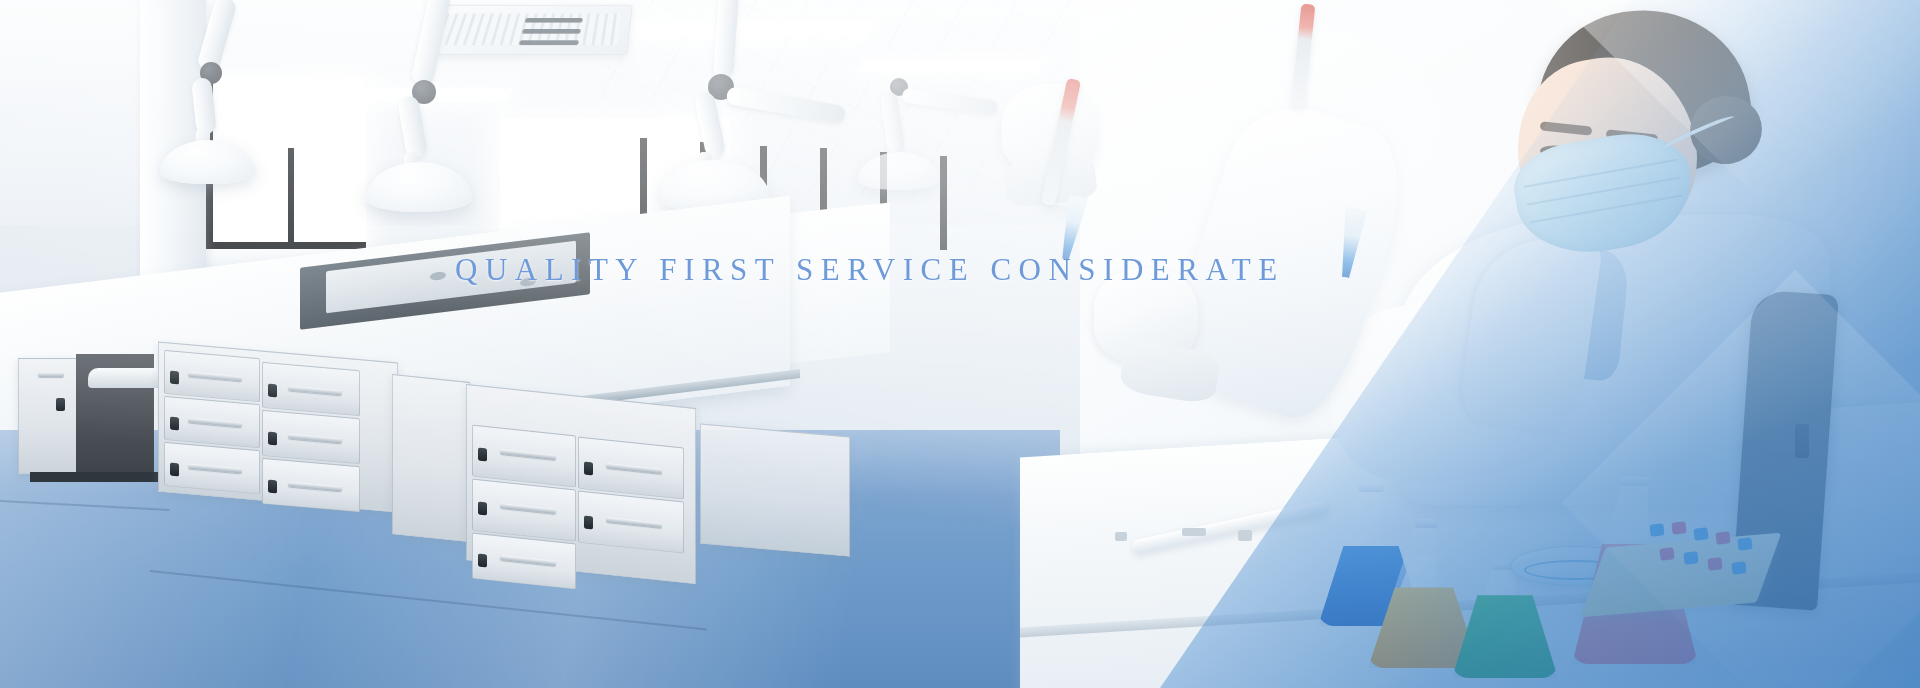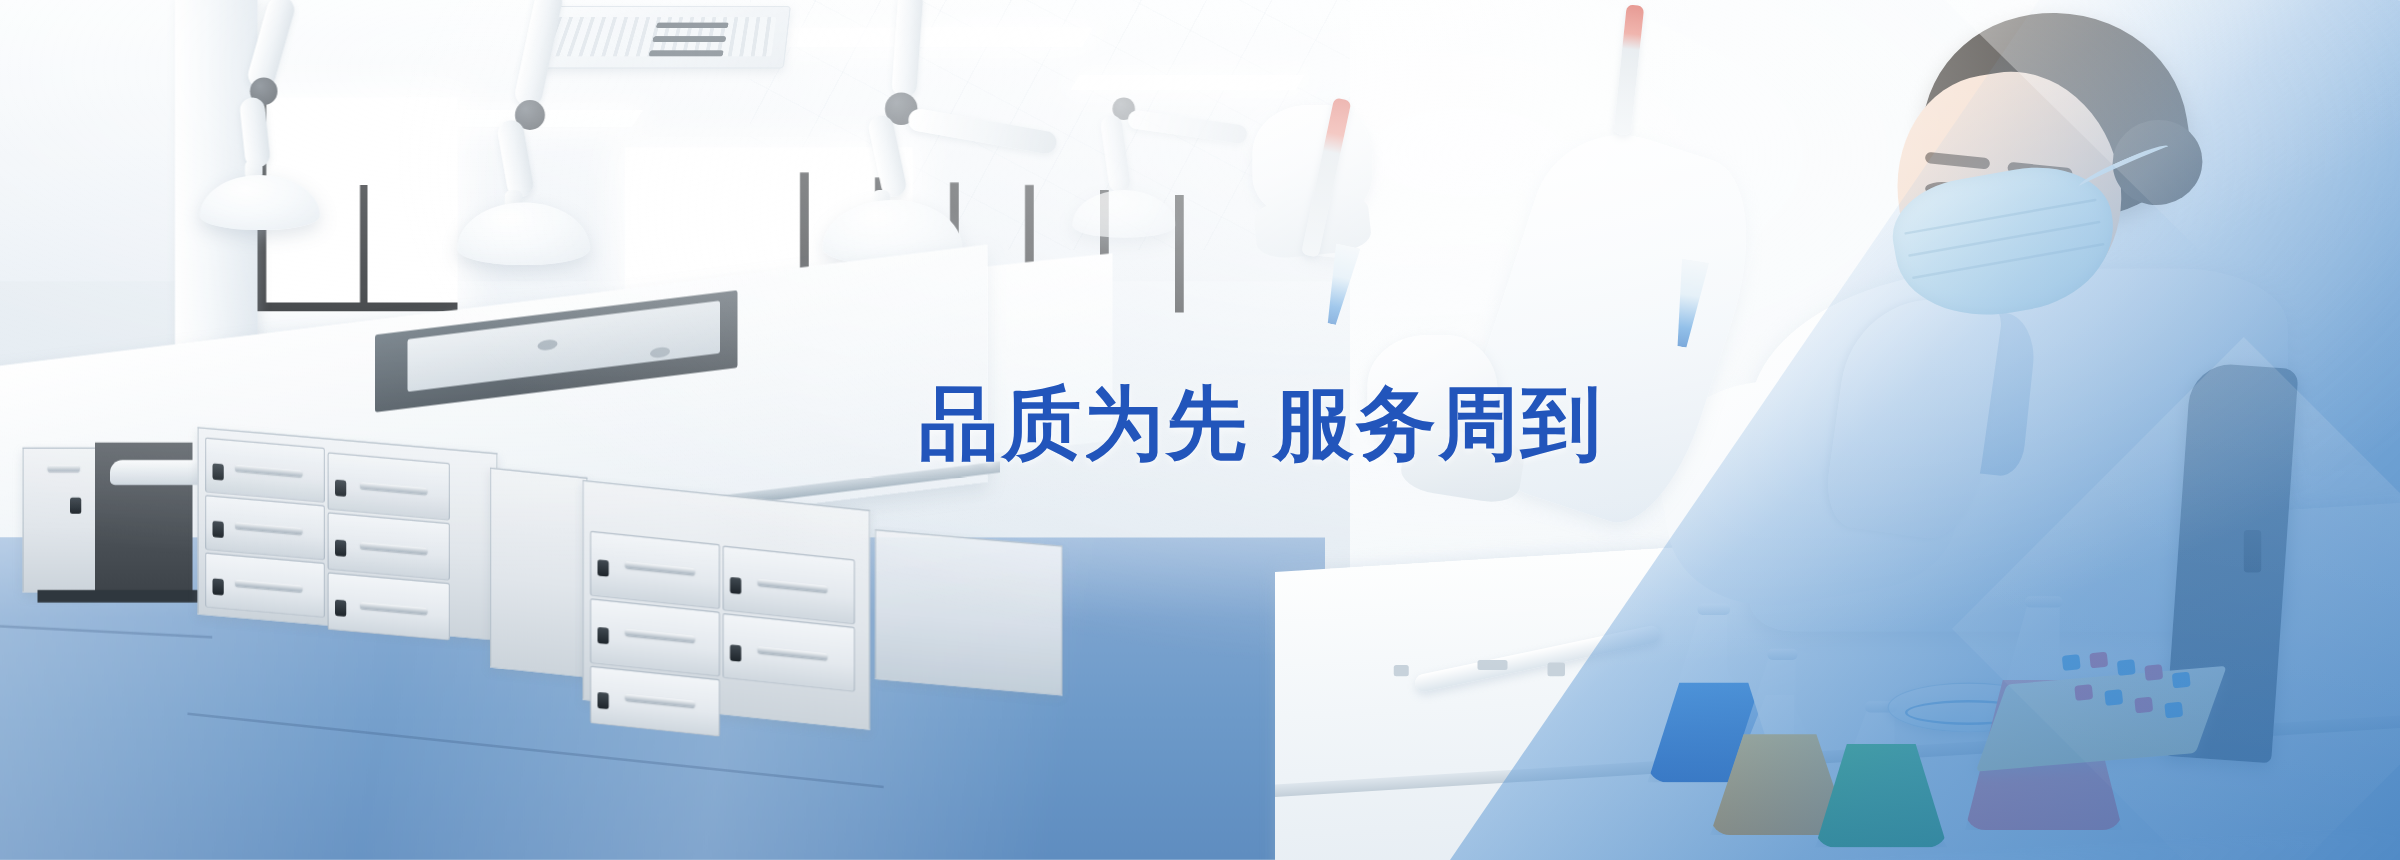--- a/index.html
+++ b/index.html
@@ -724,18 +724,18 @@
 
     <div class="blue-wedge"></div>
     <div class="blue-wedge2"></div>
     <div class="wedge-line"></div>
     <div class="wedge-facet"></div>
 
     <div class="haze"></div>
   </div>
 
   <div class="copy">
-
-    <div class="headline">品质为先 服务周到</div>
+    <div class="eyebrow">QUALITY FIRST SERVICE CONSIDERATE</div>
+
 
   </div>
 
 </div>
 
 </body></html>

